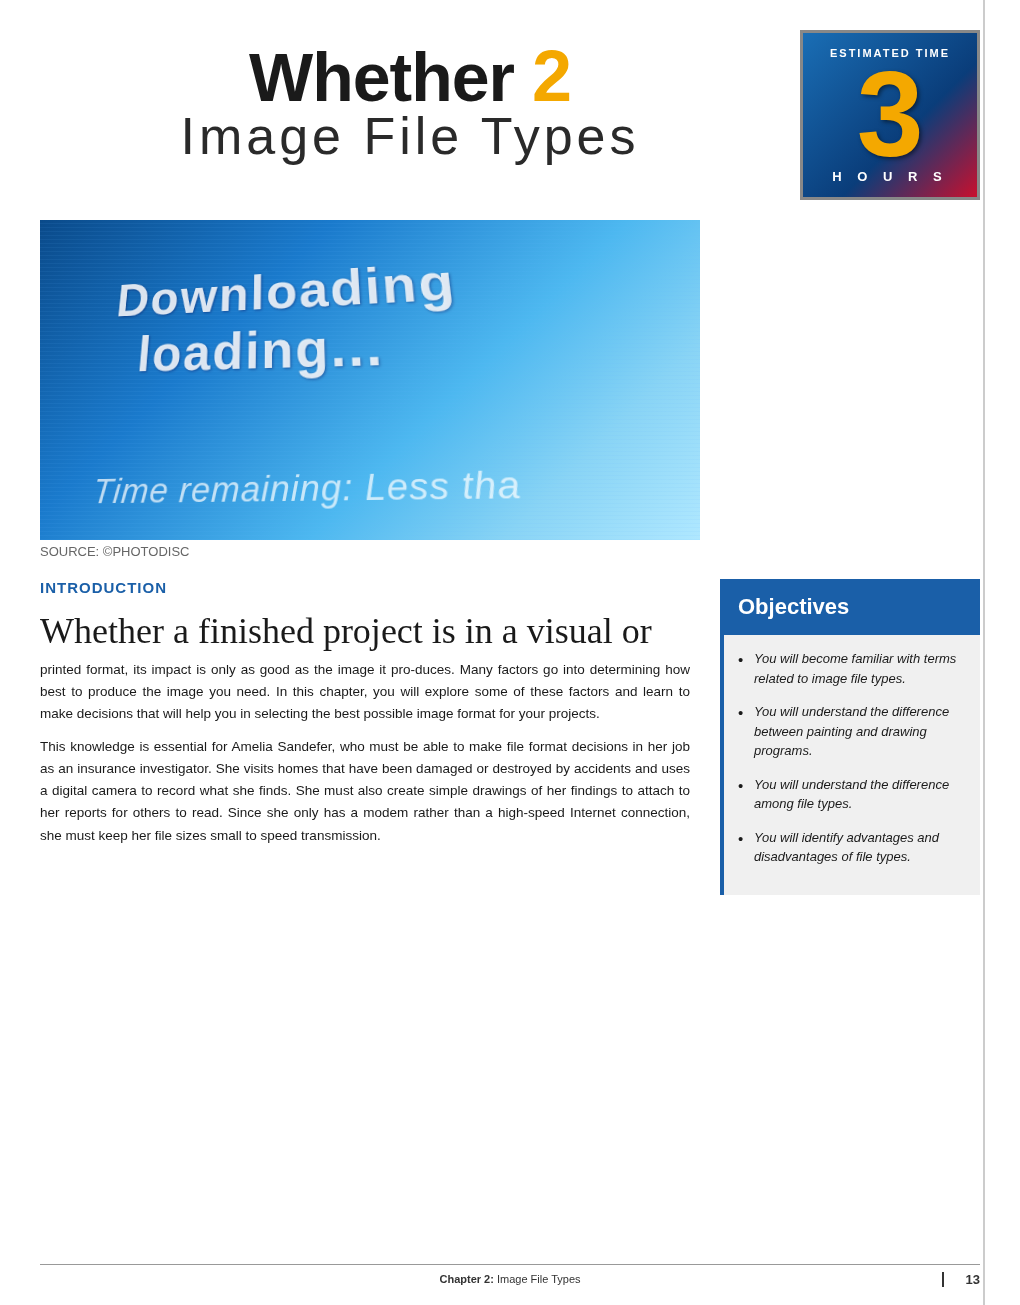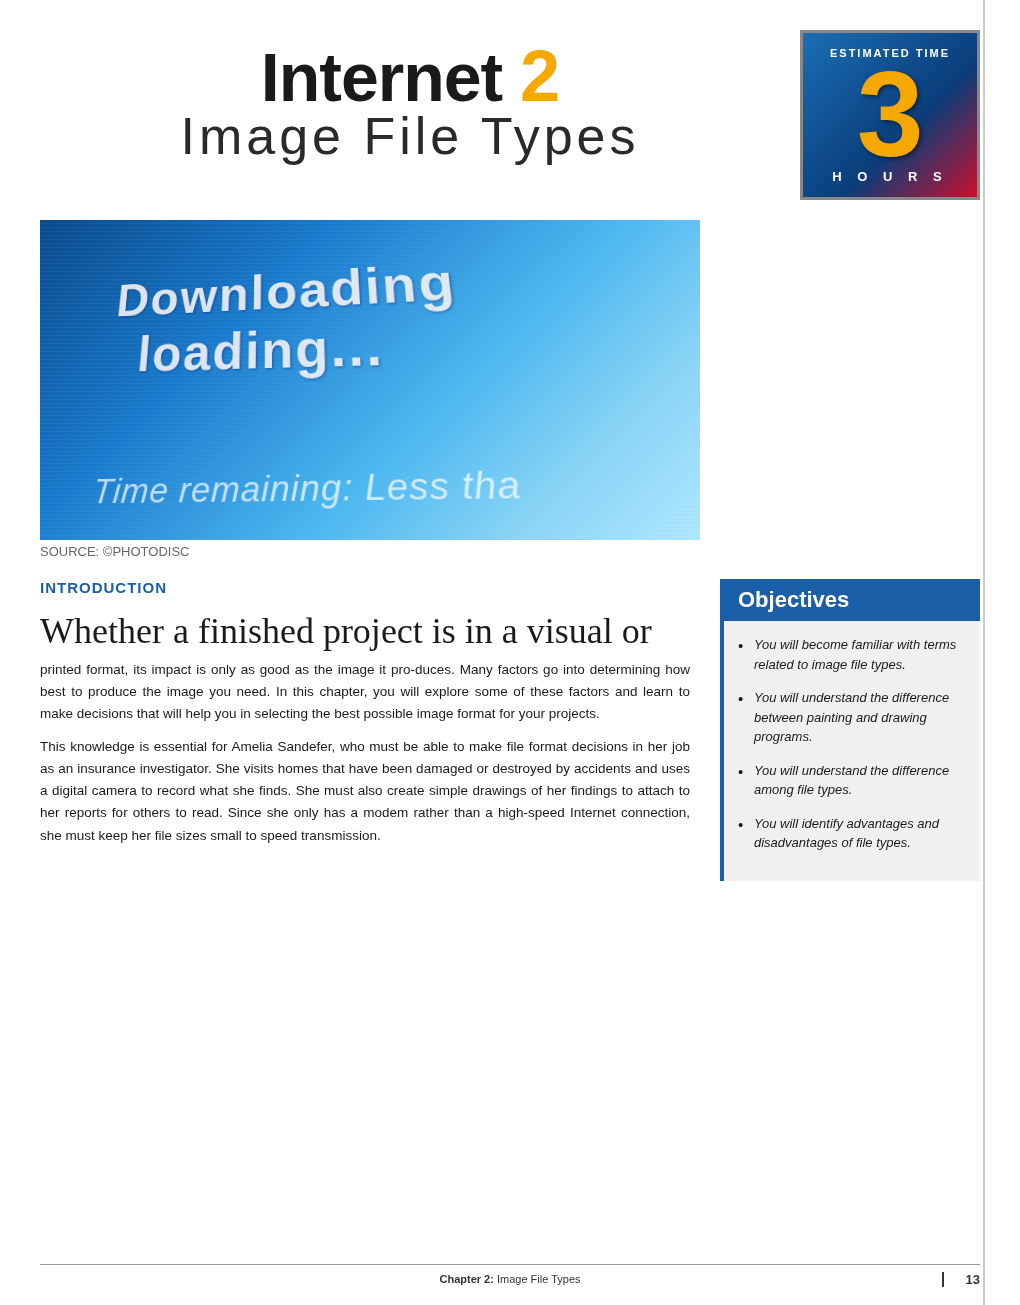--- a/index.html
+++ b/index.html
@@ -218,21 +218,21 @@
       flex-shrink: 0;
     }
 
     .objectives-box {
       background: #f0f0f0;
       border-left: 4px solid #1a5fa8;
     }
 
     .objectives-header {
       background: #1a5fa8;
-      padding: 8px 14px;
+      padding: 15px 14px;
     }
 
     .objectives-header-text {
       font-size: 22px;
       font-weight: 900;
       font-family: Arial, sans-serif;
       color: #ffffff;
     }
 
     .objectives-list {
@@ -305,21 +305,21 @@
       width: 2px;
       background: #ccc;
     }
   </style>
 </head>
 <body>
 
 <div class="header">
   <div class="chapter-title-block">
     <div class="chapter-label">
-      <span>Internet</span>
+      <span>Whether</span>
       <span class="chapter-num">2</span>
     </div>
     <div class="chapter-subtitle">Image  File  Types</div>
   </div>
 
   <div class="estimated-time-box">
     <div class="est-time-label">ESTIMATED TIME</div>
     <div class="est-time-number">3</div>
     <div class="est-time-hours">H O U R S</div>
   </div>

